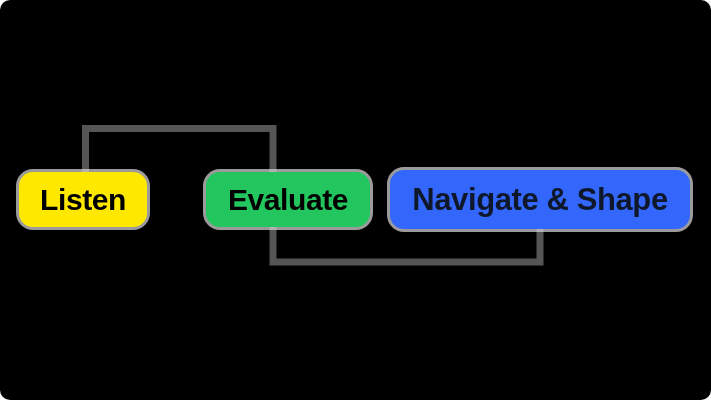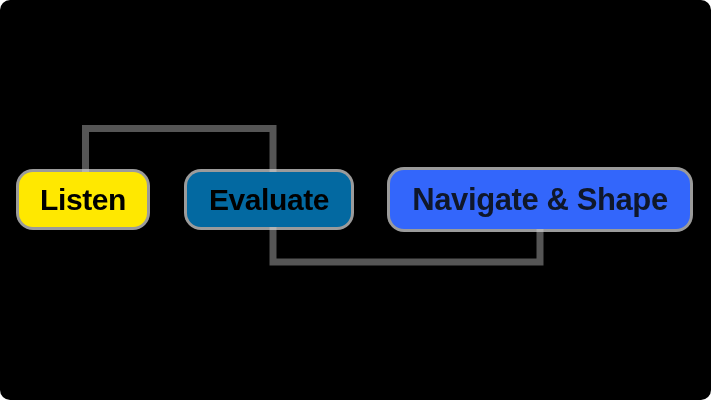--- a/index.html
+++ b/index.html
@@ -70,21 +70,21 @@
 
     <svg class="connector-svg" viewBox="0 0 711 400">
       <path id="conn-listen-evaluate" fill="none" stroke="#555555" stroke-width="7" stroke-linecap="butt" stroke-linejoin="miter" d="M 85.5,173 L 85.5,128.5 L 273,128.5 L 273,173"></path>
       <path id="conn-evaluate-navigate" fill="none" stroke="#555555" stroke-width="7" stroke-linecap="butt" stroke-linejoin="miter" d="M 273,227 L 273,262 L 540,262 L 540,229"></path>
     </svg>
 
     <div class="node" id="node-listen" style="background: rgb(255, 232, 0); box-shadow: rgba(215, 215, 215, 0.72) 0px 0px 0px 3px;">
       <span class="node-label" style="color: rgb(0, 0, 0);">Listen</span>
     </div>
 
-    <div class="node" id="node-evaluate" style="background: #0369a1; box-shadow: rgba(215, 215, 215, 0.72) 0px 0px 0px 3px;">
+    <div class="node" id="node-evaluate" style="background: #22c55e; box-shadow: rgba(215, 215, 215, 0.72) 0px 0px 0px 3px; margin-left: 19px;">
       <span class="node-label" style="color: rgb(0, 0, 0);">Evaluate</span>
     </div>
 
     <div class="node" id="node-navigate" style="background: rgb(51, 102, 251); box-shadow: rgba(215, 215, 215, 0.72) 0px 0px 0px 3px;">
       <span class="node-label" style="color: #0f172a;">Navigate &amp; Shape</span>
     </div>
 
   </div>
 </div>
 

